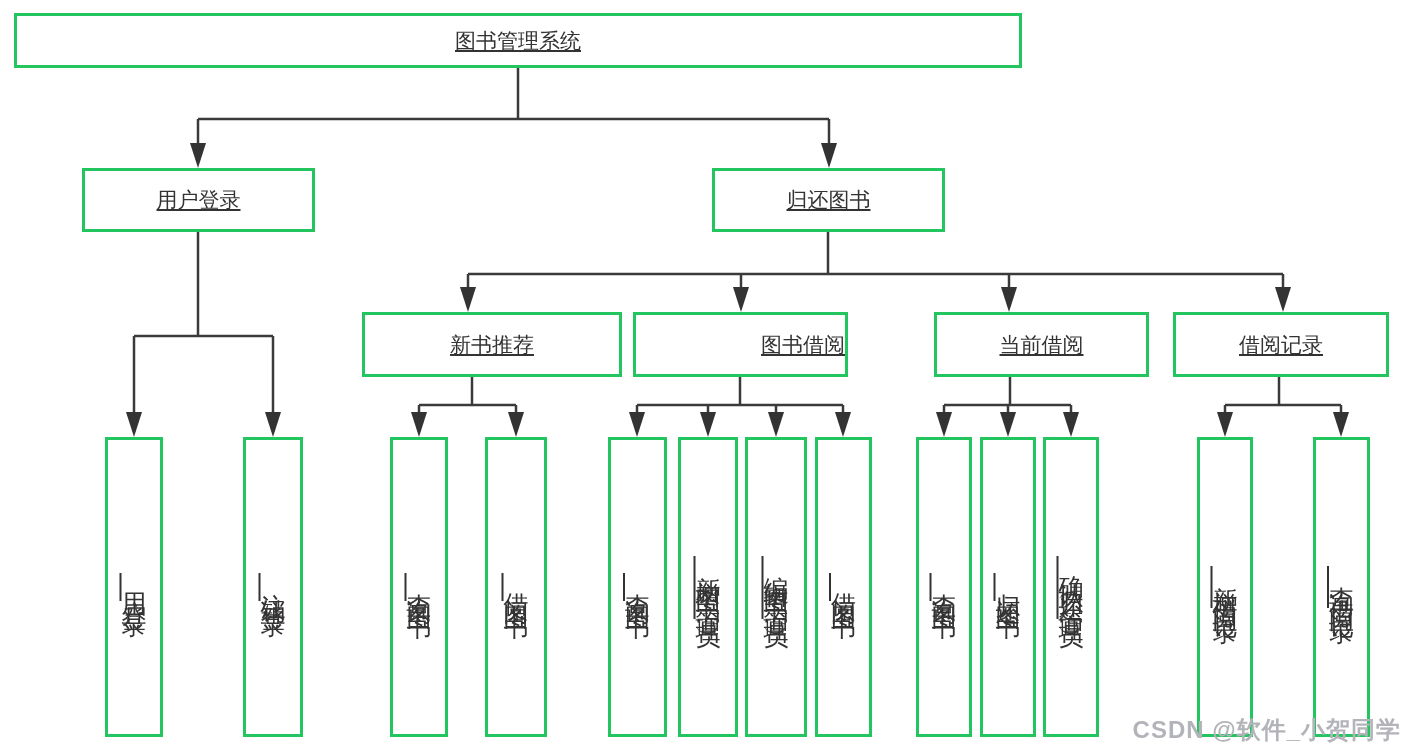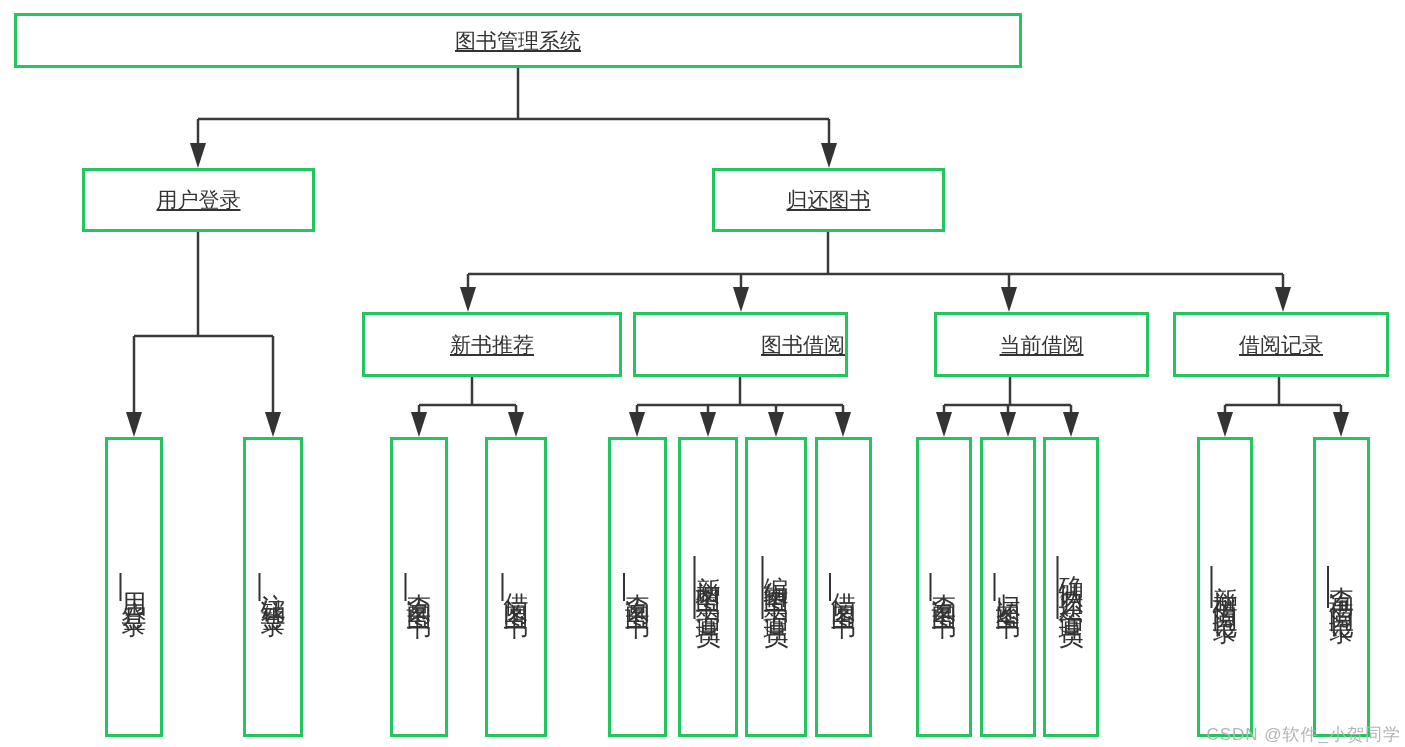--- a/index.html
+++ b/index.html
@@ -27,24 +27,25 @@
     writing-mode:vertical-rl;
     text-orientation:mixed;
     font-size:25px;
     letter-spacing:7px;
     line-height:1;
   }
   .watermark{
     position:absolute;
     right:4px;bottom:1px;
     color:#b3b3ba;
-    font-size:17px;
+    font-size:24px;
     letter-spacing:1px;
     z-index:5;
     white-space:nowrap;
+    font-weight:bold;
   }
 </style>
 </head>
 <body>
 
 <div id="canvas">
 
   <svg id="connectors" viewBox="0 0 1405 747" xmlns="http://www.w3.org/2000/svg">
     <g stroke="#3a3a3a" stroke-width="2.5" fill="none">
 

